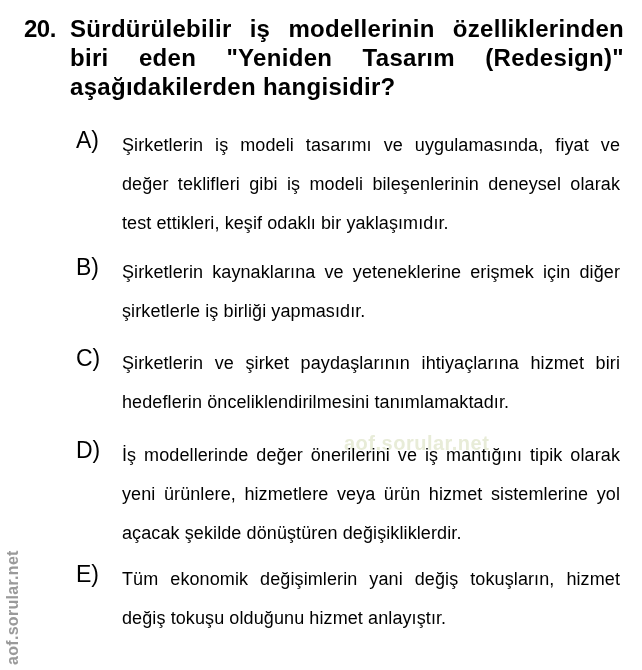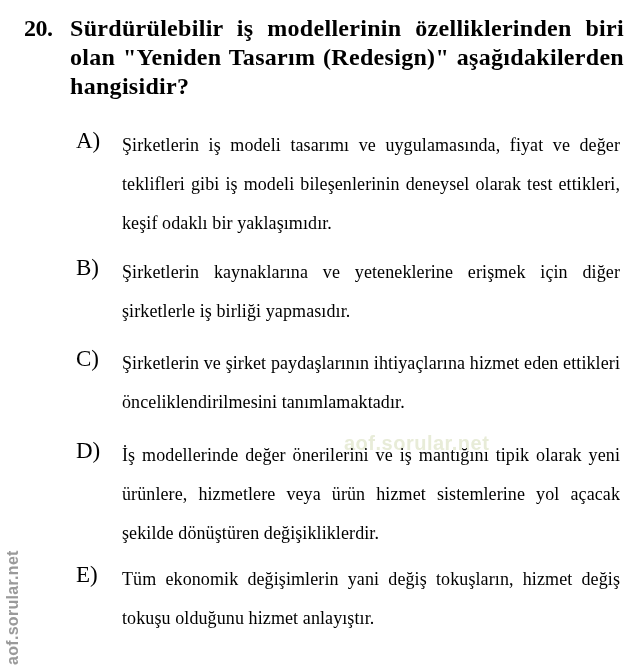--- a/index.html
+++ b/index.html
@@ -85,45 +85,45 @@
       left: 4px;
       top: 665px;
       transform: rotate(-90deg);
       transform-origin: left top;
       font-size: 16px;
       font-weight: bold;
       color: #9a9a9a;
       white-space: nowrap;
       letter-spacing: 0.3px;
     }
-    .options, .question { z-index: 1; font-family: Liberation Serif, serif; }
+    .options, .question { z-index: 1; }
   </style>
 </head>
 <body>
 
 <div class="watermark-center">aof.sorular.net</div>
 <div class="watermark-side">aof.sorular.net</div>
 
 <div class="question">
   <div class="q-number">20.</div>
-  <div class="q-text">Sürdürülebilir iş modellerinin özelliklerinden biri olan "Yeniden Tasarım (Redesign)" aşağıdakilerden hangisidir?</div>
+  <div class="q-text">Sürdürülebilir iş modellerinin özelliklerinden biri eden "Yeniden Tasarım (Redesign)" aşağıdakilerden hangisidir?</div>
 </div>
 
 <div class="options">
   <div class="option opt-a">
     <div class="opt-label">A)</div>
     <div class="opt-text">Şirketlerin iş modeli tasarımı ve uygulamasında, fiyat ve değer teklifleri gibi iş modeli bileşenlerinin deneysel olarak test ettikleri, keşif odaklı bir yaklaşımıdır.</div>
   </div>
   <div class="option opt-b">
     <div class="opt-label">B)</div>
     <div class="opt-text">Şirketlerin kaynaklarına ve yeteneklerine erişmek için diğer şirketlerle iş birliği yapmasıdır.</div>
   </div>
   <div class="option opt-c">
     <div class="opt-label">C)</div>
-    <div class="opt-text">Şirketlerin ve şirket paydaşlarının ihtiyaçlarına hizmet eden ettikleri önceliklendirilmesini tanımlamaktadır.</div>
+    <div class="opt-text">Şirketlerin ve şirket paydaşlarının ihtiyaçlarına hizmet biri hedeflerin önceliklendirilmesini tanımlamaktadır.</div>
   </div>
   <div class="option opt-d">
     <div class="opt-label">D)</div>
     <div class="opt-text">İş modellerinde değer önerilerini ve iş mantığını tipik olarak yeni ürünlere, hizmetlere veya ürün hizmet sistemlerine yol açacak şekilde dönüştüren değişikliklerdir.</div>
   </div>
   <div class="option opt-e">
     <div class="opt-label">E)</div>
     <div class="opt-text">Tüm ekonomik değişimlerin yani değiş tokuşların, hizmet değiş tokuşu olduğunu hizmet anlayıştır.</div>
   </div>
 </div>

